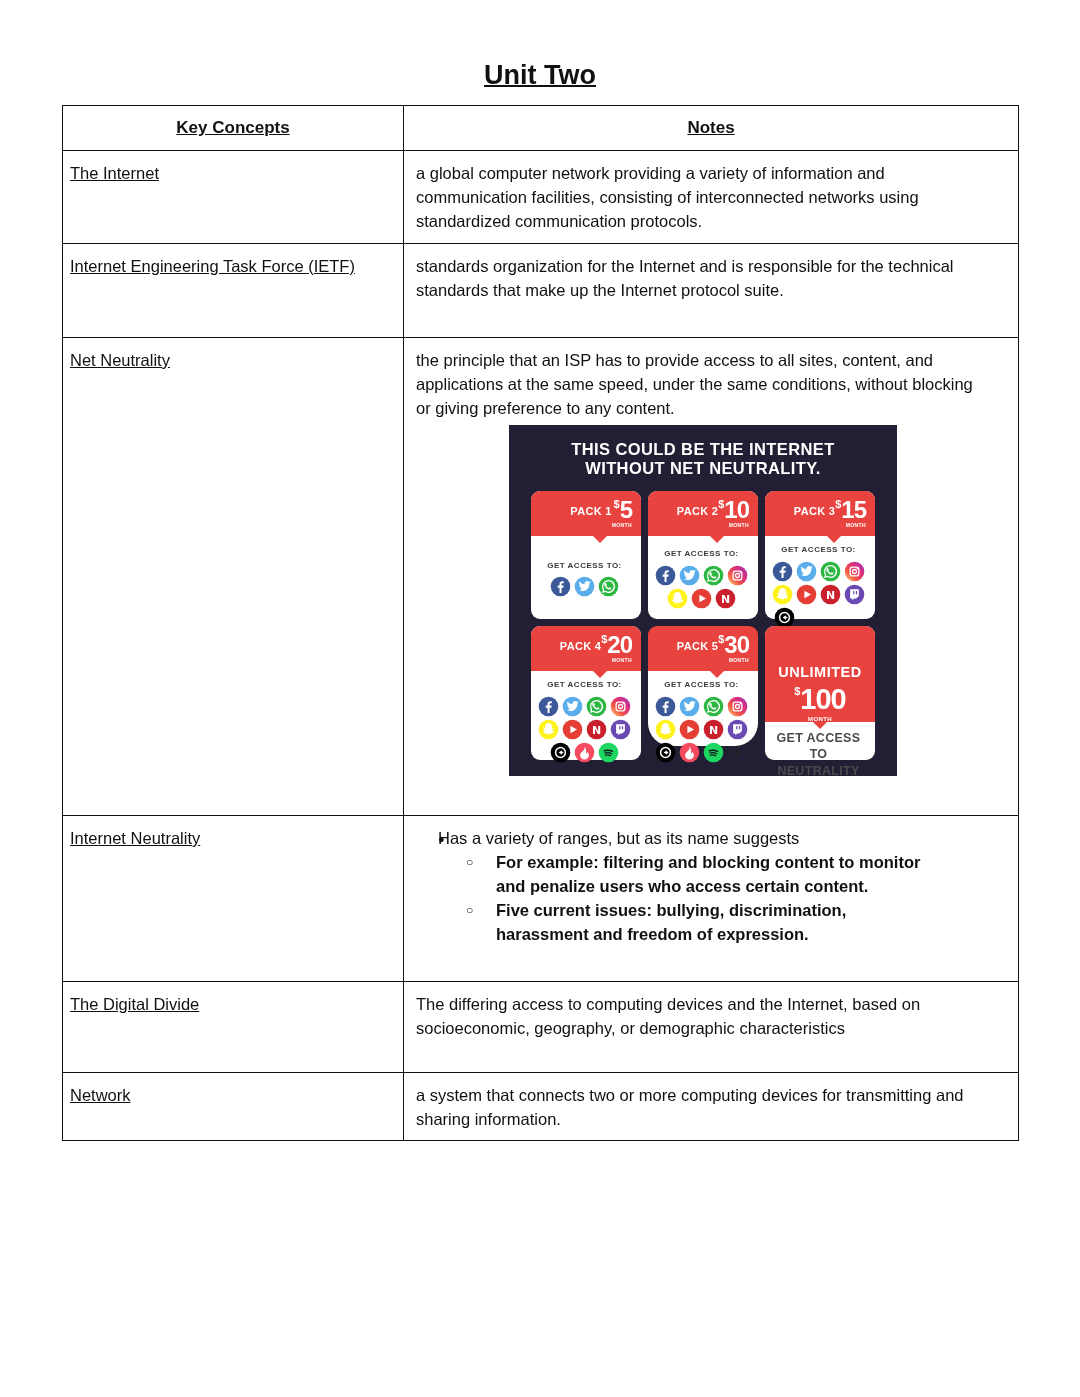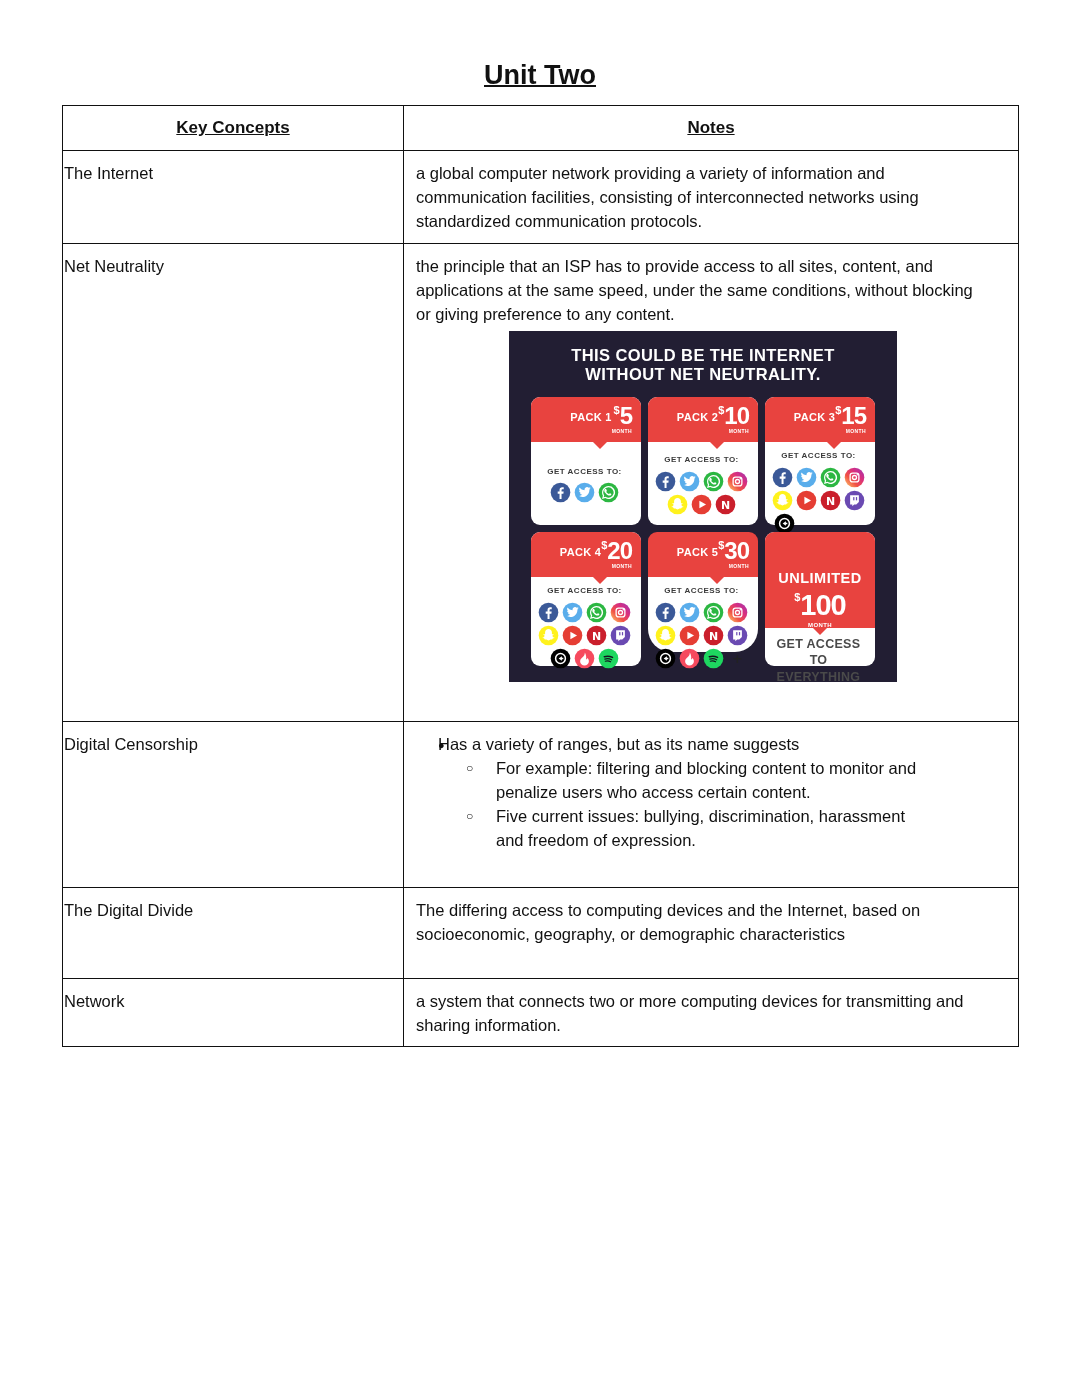--- a/index.html
+++ b/index.html
@@ -10,37 +10,37 @@
     text-decoration:underline; text-decoration-thickness:2px; }
 
   table.notes-table { border-collapse:collapse; margin:14px 0 0 62px; width:956px;
     table-layout:fixed; }
   .notes-table td, .notes-table th { border:1.8px solid #111; vertical-align:top;
     font-size:16.5px; line-height:1.45; text-align:left; font-weight:normal; }
   .col-concept { width:341px; }
   .col-notes   { width:615px; }
   .notes-table th { text-align:center; font-weight:bold; text-decoration:underline;
     padding:10px 0 9px 0; font-size:17px; }
-  .cell-concept { padding:11px 10px 8px 1px; }
+  .cell-concept { padding:11px 10px 8px 7px;text-decoration:underline; }
   .cell-notes   { padding:11px 28px 8px 12px; }
 
   tr.r-header { height:45px; }
   tr.r1 { height:93px; }
   tr.r2 { height:94px; }
   tr.r3 { height:478px; }
   tr.r4 { height:166px; }
   tr.r5 { height:91px; }
   tr.r6 { height:66px; }
 
   
   .li1 { display:flex; margin-top:0px; }
   .li1 .marker1 { width:32px; padding-left:34px; font-size:11px; line-height:24px; flex:none; }
   .li2 { display:flex; }
   .li2 .marker2 { width:30px; padding-left:62px; font-size:12px; line-height:23px; flex:none; box-sizing:content-box; }
-  .li2 .txt { max-width:425px; }
+  .li2 .txt { max-width:425px;font-weight:bold; }
 
   
   .poster { width:388px; margin:4px auto 0 auto; background:#221e33; padding:15px 0 16px 0; }
   .poster-title { text-align:center; color:#fff; font-weight:bold; font-size:16.5px;
     line-height:1.16; letter-spacing:.4px; }
   .pack-grid { display:grid; grid-template-columns:repeat(3,110px); gap:7px;
     justify-content:center; margin-top:13px; }
   .pack-card { width:110px; height:128px; border-radius:9px; background:#fff;
     display:flex; flex-direction:column; }
   .pack-header { position:relative; background:var(--red); border-radius:9px 9px 0 0;
@@ -86,20 +86,24 @@
     </colgroup>
   <tbody>
       <tr class="r-header">
     <th>Key Concepts</th>
     <th>Notes</th>
   </tr>
   <tr class="r1">
     <td class="cell-concept">The Internet</td>
     <td class="cell-notes">a global computer network providing a variety of information and communication facilities, consisting of interconnected networks using standardized communication protocols.</td>
   </tr>
+  <tr class="r2">
+    <td class="cell-concept">Internet Engineering Task Force (IETF)</td>
+    <td class="cell-notes">standards organization for the Internet and is responsible for the technical standards that make up the Internet protocol suite.</td>
+  </tr>
   <tr class="r3">
     <td class="cell-concept">Net Neutrality</td>
     <td class="cell-notes">
       <span>the principle that an ISP has to provide access to all sites, content, and applications at the same speed, under the same conditions, without blocking or giving preference to any content.</span>
       <div class="poster" style="background: rgb(34, 30, 51);">
         <div class="poster-title">
           <div>THIS COULD BE THE INTERNET</div>
           <div>WITHOUT NET NEUTRALITY.</div>
         </div>
         <div class="pack-grid">
@@ -446,29 +450,29 @@
       <span class="pack-name">UNLIMITED</span>
       <span class="price">
         <span class="price-top">
                       <span class="dollar">$</span>
                       <span class="amount">100</span>
                     </span>
         <span class="month">MONTH</span>
       </span>
     </div>
                 <div class="pack-body">
-      <div class="unlimited-text">GET ACCESS TO EVERYTHING</div>
+      <div class="unlimited-text">GET ACCESS TO NEUTRALITY</div>
                 </div>
               </div>
             </div>
       </div>
     </td>
   </tr>
   <tr class="r4">
-    <td class="cell-concept">Digital Censorship</td>
+    <td class="cell-concept">Internet Neutrality</td>
     <td class="cell-notes" style="padding-left:0;">
       <div class="li1">
         <span class="marker1">●</span>
         <span class="txt">Has a variety of ranges, but as its name suggests</span>
       </div>
       <div class="li2">
         <span class="marker2">○</span>
         <span class="txt">For example: filtering and blocking content to monitor and penalize users who access certain content.</span>
       </div>
       <div class="li2">

